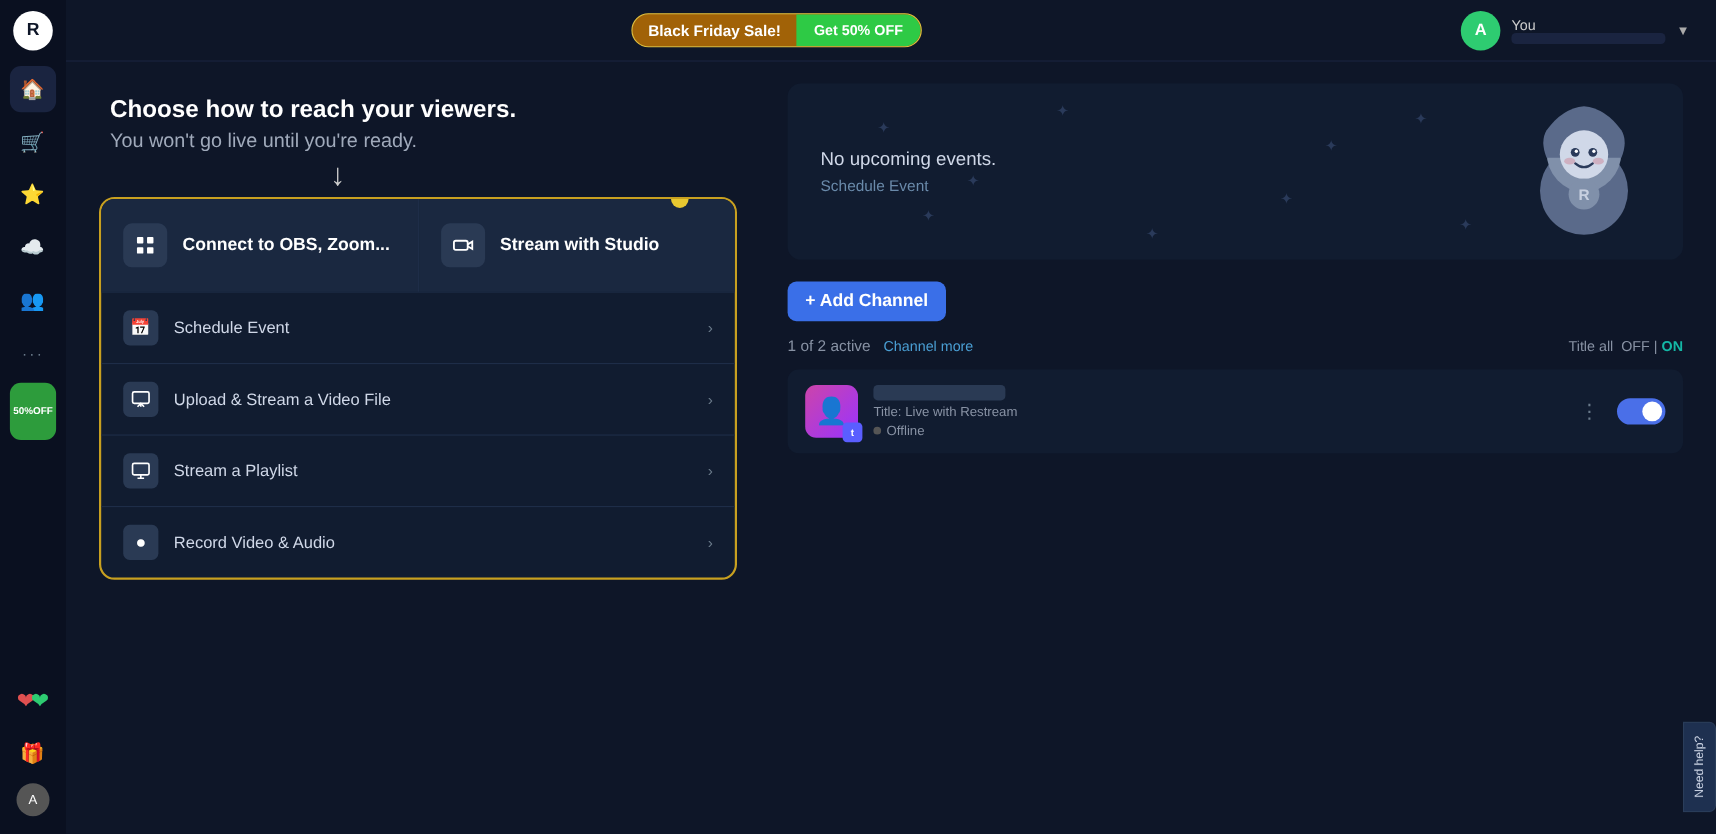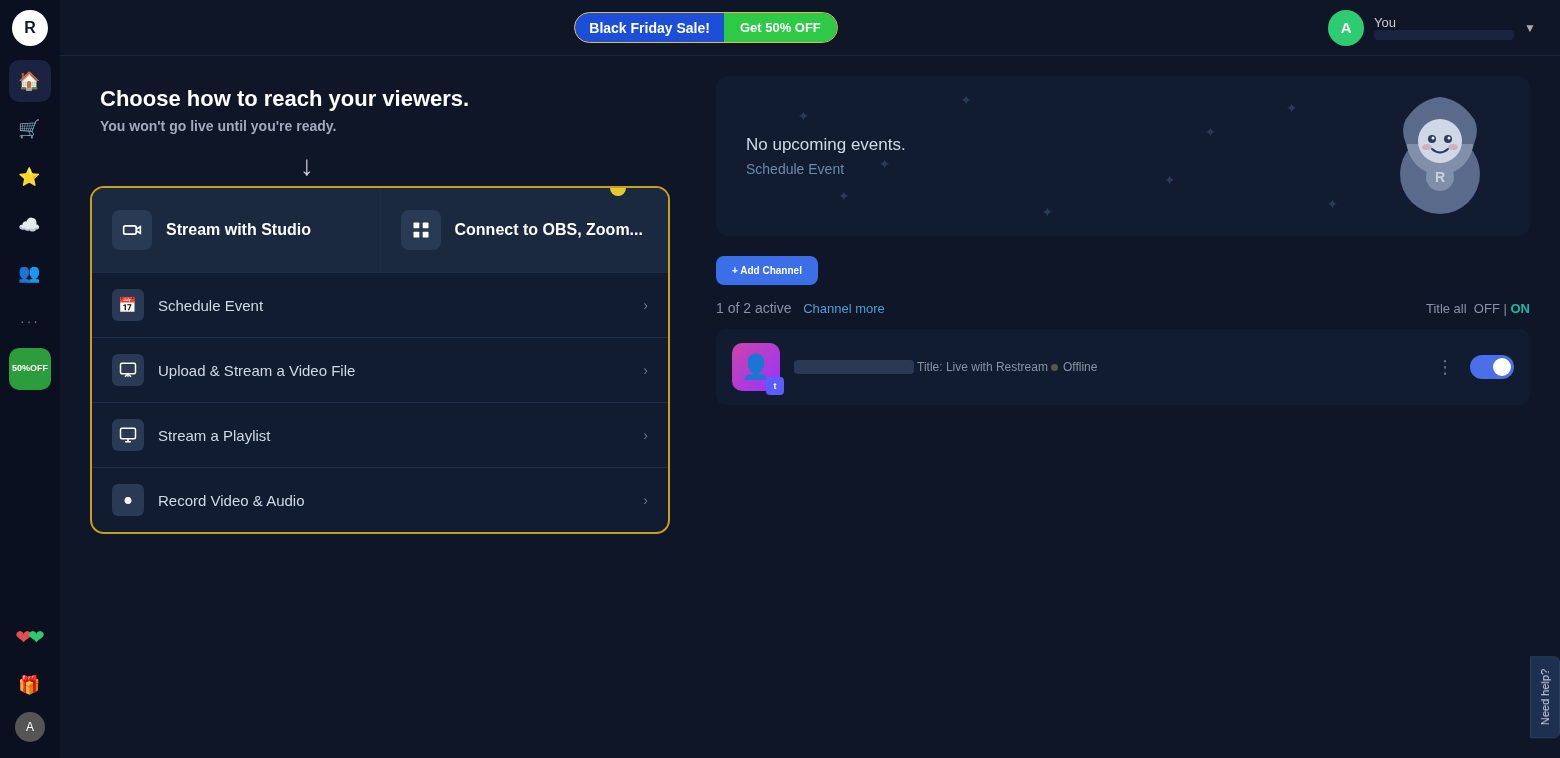--- a/index.html
+++ b/index.html
@@ -46,21 +46,21 @@
       align-items: center;
       justify-content: center;
       cursor: pointer;
       color: #8892a4;
       font-size: 18px;
       transition: background 0.2s;
     }
     .sidebar-item.active { background: #1a2440; color: #fff; }
     .sidebar-item-discount {
       width: 42px;
-      height: 42px;
+      height: 52px;
       background: #2d9c3c;
       border-radius: 10px;
       display: flex;
       align-items: center;
       justify-content: center;
       cursor: pointer;
       font-size: 9px;
       font-weight: 700;
       color: #fff;
       text-align: center;
@@ -124,21 +124,21 @@
       border-bottom: 1px solid #1a2440;
     }
     .topbar-center {
       display: flex;
       align-items: center;
       gap: 0;
     }
     .sale-banner {
       display: flex;
       align-items: center;
-      background: #1d4ed8;
+      background: #a16207;
       border: 1.5px solid #e0c040;
       border-radius: 20px;
       overflow: hidden;
       padding: 0;
     }
     .sale-text {
       padding: 6px 14px;
       font-size: 14px;
       font-weight: 600;
       color: #fff;
@@ -206,25 +206,24 @@
       padding-top: 10px;
     }
     .choose-heading {
       font-size: 22px;
       font-weight: 700;
       color: #fff;
       margin-bottom: 6px;
       margin-left: 10px;
     }
     .choose-subtext {
-      font-size: 14px;
+      font-size: 18px;
       color: #a0aabb;
-      margin-bottom: 16px;
+      margin-bottom: 4px;
       margin-left: 10px;
-      font-weight: bold;
     }
     .arrow-container {
       display: flex;
       justify-content: flex-start;
       margin-left: 210px;
       margin-bottom: 4px;
     }
 
     
     .options-card {
@@ -384,21 +383,21 @@
       align-items: center;
       gap: 12px;
       margin-bottom: 14px;
     }
     .add-channel-btn {
       background: #3a6fe8;
       color: #fff;
       border: none;
       border-radius: 8px;
       padding: 9px 16px;
-      font-size: 10px;
+      font-size: 16px;
       font-weight: 600;
       cursor: pointer;
       display: flex;
       align-items: center;
       gap: 6px;
     }
     .update-titles-btn {
       background: #1a2840;
       color: #d0d8e8;
       border: 1.5px solid #2a3d5a;
@@ -465,21 +464,21 @@
       background: #5a5eff;
       border-radius: 4px;
       display: flex;
       align-items: center;
       justify-content: center;
       font-size: 10px;
     }
     .channel-info {
       flex: 1;
       display: flex;
-      flex-direction: row;
+      flex-direction: column;
       gap: 3px;
     }
     .channel-name {
       font-size: 14px;
       font-weight: 600;
       color: #d0d8e8;
       background: #2a3a54;
       border-radius: 4px;
       width: 120px;
       height: 14px;
@@ -603,37 +602,37 @@
       <div class="choose-heading">Choose how to reach your viewers.</div>
       <div class="choose-subtext">You won't go live until you're ready.</div>
       <div class="arrow-container">
         <span style="font-size:28px; color:#ccc;">↓</span>
       </div>
       <div class="options-card">
         <div class="options-card-dot"></div>
         <div class="top-buttons">
           <div class="top-btn">
             <div class="top-btn-icon">
-              <svg width="20" height="20" viewBox="0 0 24 24" fill="none" stroke="white" stroke-width="2">
-                <rect x="2" y="7" width="15" height="10" rx="2" ry="2"></rect>
-                <path d="M17 11l5-3v8l-5-3"></path>
-              </svg>
-            </div>
-            <span class="top-btn-label">Stream with Studio</span>
-          </div>
-          <div class="top-btn">
-            <div class="top-btn-icon">
               <svg width="20" height="20" viewBox="0 0 24 24" fill="white">
                 <rect x="3" y="3" width="7" height="7" rx="1"></rect>
                 <rect x="14" y="3" width="7" height="7" rx="1"></rect>
                 <rect x="3" y="14" width="7" height="7" rx="1"></rect>
                 <rect x="14" y="14" width="7" height="7" rx="1"></rect>
               </svg>
             </div>
             <span class="top-btn-label">Connect to OBS, Zoom...</span>
+          </div>
+          <div class="top-btn">
+            <div class="top-btn-icon">
+              <svg width="20" height="20" viewBox="0 0 24 24" fill="none" stroke="white" stroke-width="2">
+                <rect x="2" y="7" width="15" height="10" rx="2" ry="2"></rect>
+                <path d="M17 11l5-3v8l-5-3"></path>
+              </svg>
+            </div>
+            <span class="top-btn-label">Stream with Studio</span>
           </div>
         </div>
         <div class="list-option">
           <div class="list-option-icon">📅</div>
           <span class="list-option-label">Schedule Event</span>
           <span class="list-option-arrow">›</span>
         </div>
         <div class="list-option">
           <div class="list-option-icon">
             <svg width="18" height="18" viewBox="0 0 24 24" fill="none" stroke="white" stroke-width="2">

